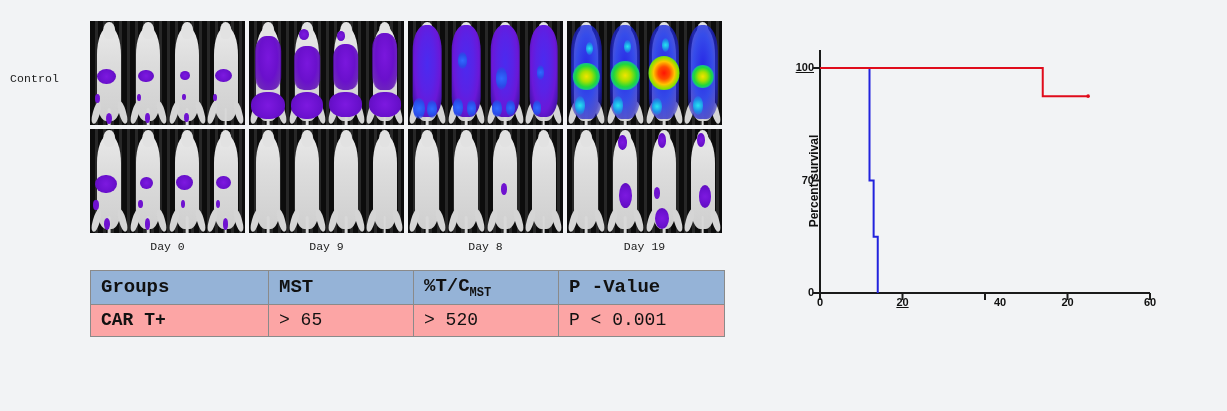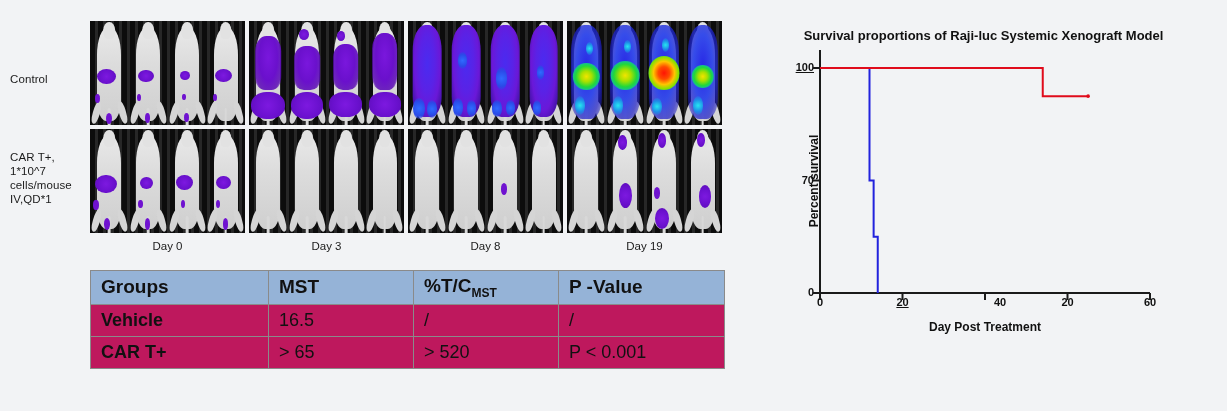--- a/index.html
+++ b/index.html
@@ -12,21 +12,21 @@
     height: 411px;
     position: relative;
     font-family: "Liberation Sans", sans-serif;
     overflow: hidden;
   }
 
   
   #imaging-block {
     position: absolute;
     left: 0; top: 0;
-    width: 740px; height: 411px;
+    width: 740px; height: 411px; font-family: Liberation Mono, monospace;
   }
 
   .row-label {
     position: absolute;
     font-size: 11.5px;
     color: #1a1a1a;
     line-height: 14px;
     letter-spacing: .1px;
     white-space: pre-line;
   }
@@ -178,21 +178,21 @@
     color: #1a1a1a;
   }
 
   
   #result-table {
     position: absolute;
     left: 90px; top: 270px;
     width: 634px;
     border-collapse: collapse;
     table-layout: fixed;
-    background: #be185d;
+    background: #fca5a5;
   }
   #result-table th, #result-table td {
     border: 1px solid #8a8a8a;
     padding: 4px 10px;
     text-align: left;
     font-size: 18px;
     color: #111;
     height: 32px;
     box-sizing: border-box;
     overflow: hidden;
@@ -270,24 +270,20 @@
     transform: translateX(-50%);
   }
 </style>
 </head>
 <body>
 
 <div id="imaging-block">
 
   <div class="row-label" id="label-control">Control</div>
 
-  <div class="row-label" id="label-cart">CAR T+,
-1*10^7
-cells/mouse
-IV,QD*1</div>
 
   <div class="panel-row" id="row-control">
 
     <div class="panel">
       <div class="cage"></div>
       <div class="mice">
         <div class="mouse">
           <div class="body"></div>
             <div class="head"></div>
             <div class="legL"></div>
@@ -624,21 +620,21 @@
             <div class="tail"></div>
           <div class="blob purple" style="left:36%;top:4%;width:20%;height:13%;"></div>
           <div class="blob purple" style="left:40%;top:54%;width:32%;height:22%;"></div>
         </div>
       </div>
     </div>
   </div>
 
   <div class="day-labels">
     <span>Day 0</span>
-    <span>Day 3</span>
+    <span>Day 9</span>
     <span>Day 8</span>
     <span>Day 19</span>
   </div>
 
   <table id="result-table">
     <colgroup>
         <col class="c1">
         <col class="c2">
         <col class="c3">
         <col class="c4">
@@ -646,42 +642,34 @@
     <thead>
       <tr>
         <th>Groups</th>
         <th>MST</th>
         <th><span>%T/C</span><span class="sub">MST</span></th>
         <th>P -Value</th>
       </tr>
     </thead>
     <tbody>
       <tr>
-        <td class="grp">Vehicle</td>
-        <td>16.5</td>
-        <td>/</td>
-        <td>/</td>
-      </tr>
-      <tr>
         <td class="grp">CAR T+</td>
         <td>&gt; 65</td>
         <td>&gt; 520</td>
         <td>P &lt; 0.001</td>
       </tr>
     </tbody>
   </table>
 </div>
 
 <div id="km-chart">
 
-  <div id="km-title">Survival proportions of Raji-luc Systemic Xenograft Model</div>
 
   <div id="km-plot">
     <div id="y-axis-title">Percent survival</div>
-    <div id="x-axis-title">Day Post Treatment</div>
 
     <div class="ytick-label" style="top: 218px;">0</div>
     <div class="ytick-label" style="top: 105.5px;">70</div>
     <div class="ytick-label" style="top: -7px; text-decoration: underline;">100</div>
 
     <div class="xtick-label" style="left: 0px;">0</div>
     <div class="xtick-label" style="left: 82.5px; text-decoration: underline;">20</div>
     <div class="xtick-label" style="left: 180px;">40</div>
     <div class="xtick-label" style="left: 247.5px;">20</div>
     <div class="xtick-label" style="left: 330px;">60</div>

